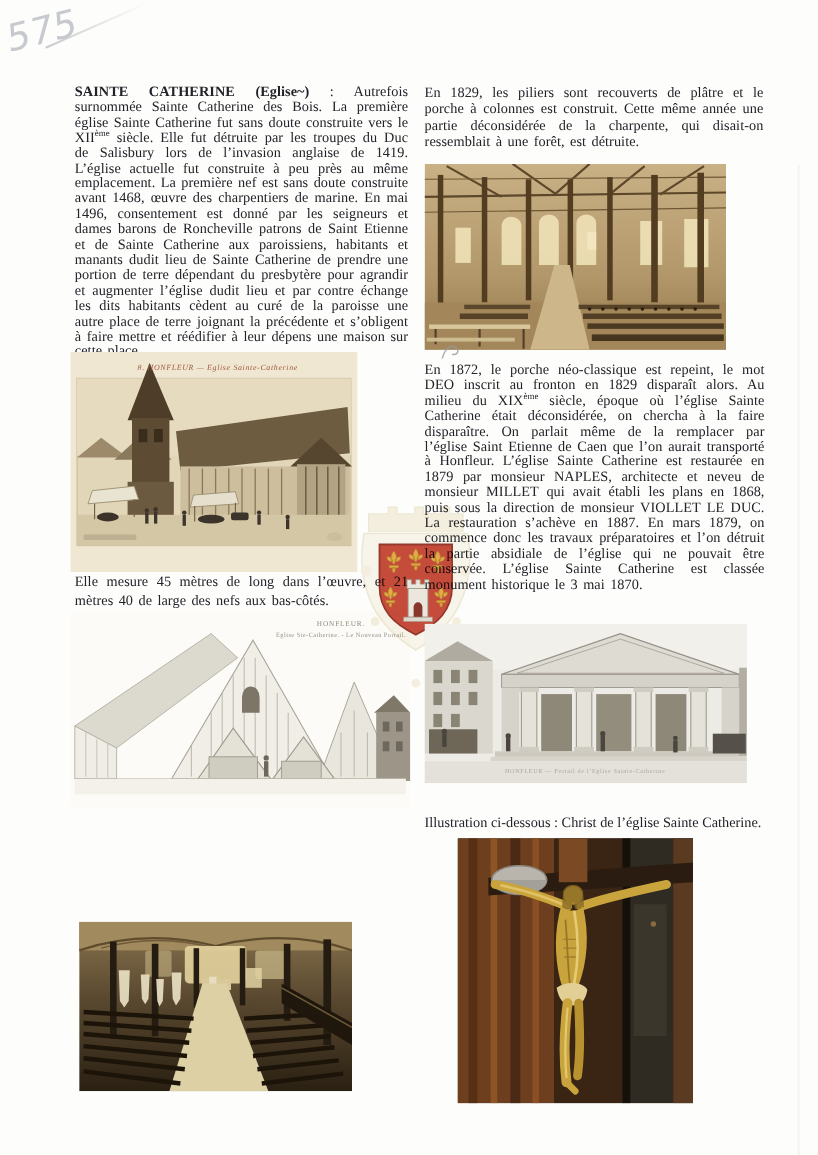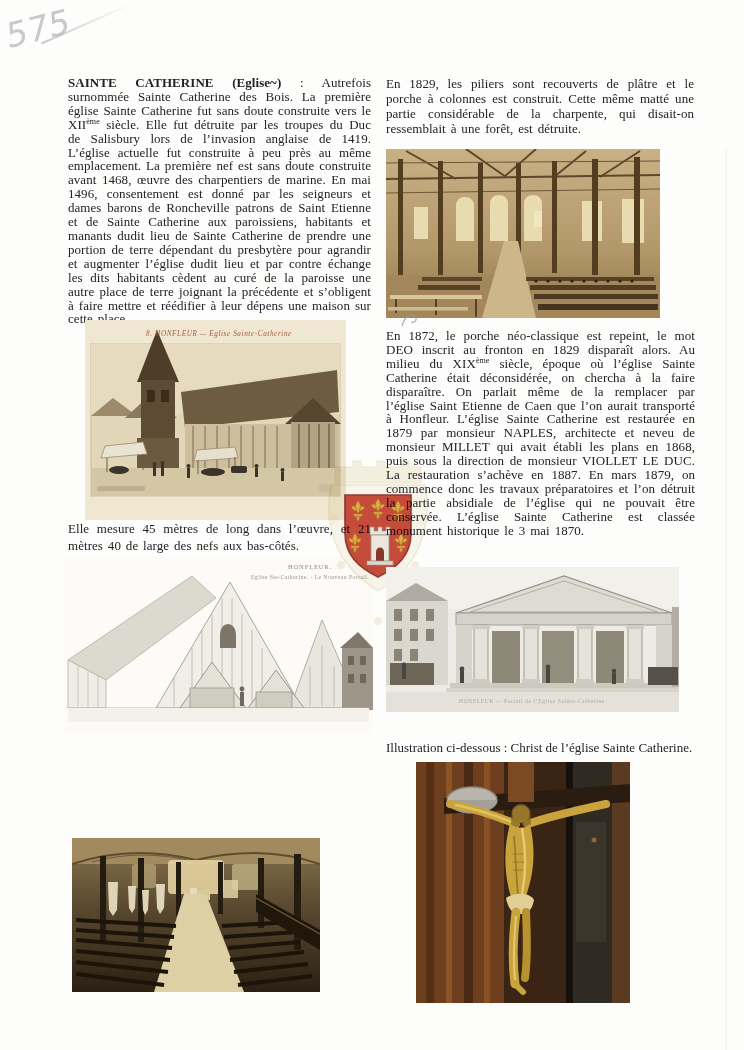--- a/index.html
+++ b/index.html
@@ -36,21 +36,21 @@
 
   <div class="handwritten">
     <span>575</span>
     <span class="tail"></span>
   </div>
 
   <p class="para" style="left:68px;top:76px;width:303px;">
     <span class="b">SAINTE CATHERINE (Eglise~)</span><span> : Autrefois surnommée Sainte Catherine des Bois. La première église Sainte Catherine fut sans doute construite vers le XII</span><sup>ème</sup><span> siècle. Elle fut détruite par les troupes du Duc de Salisbury lors de l’invasion anglaise de 1419. L’église actuelle fut construite à peu près au même emplacement. La première nef est sans doute construite avant 1468, œuvre des charpentiers de marine. En mai 1496, consentement est donné par les seigneurs et dames barons de Roncheville patrons de Saint Etienne et de Sainte Catherine aux paroissiens, habitants et manants dudit lieu de Sainte Catherine de prendre une portion de terre dépendant du presbytère pour agrandir et augmenter l’église dudit lieu et par contre échange les dits habitants cèdent au curé de la paroisse une autre place de terre joignant la précédente et s’obligent à faire mettre et réédifier à leur dépens une maison sur cette place.</span>
   </p>
 
-  <figure class="fig" style="left:85px;top:320px;">
+  <figure class="fig" style="left:64px;top:320px;">
     <svg width="261" height="200" viewBox="0 0 261 200">
       <rect x="0" y="0" width="261" height="200" fill="#efe7d2"></rect>
       <rect x="6" y="24" width="249" height="152" fill="#e2d6b8" stroke="#c9bda0" stroke-width="1"></rect>
 
       <rect x="6" y="24" width="249" height="70" fill="#e6dbbf"></rect>
 
       <polygon points="6,96 28,78 52,96" fill="#9c8a6a"></polygon>
       <polygon points="40,98 66,74 92,98" fill="#8a7a5c"></polygon>
 
       <polygon points="52,62 72,10 94,62" fill="#4e3d28"></polygon>
@@ -231,21 +231,21 @@
           <line x1="158" y1="122" x2="232" y2="114"></line>
         <line x1="162" y1="134" x2="236" y2="126"></line>
           <line x1="166" y1="147" x2="240" y2="138"></line>
       </g>
 
       <polygon points="184,56 248,92 248,112 184,74" fill="#1f160c"></polygon>
       <line x1="184" y1="60" x2="248" y2="96" stroke="#6e5a38" stroke-width="1.4"></line>
     </svg>
   </figure>
 
-  <p class="para loose" style="left:386px;top:76px;width:308px;">En 1829, les piliers sont recouverts de plâtre et le porche à colonnes est construit. Cette même matté une partie considérable de la charpente, qui disait-on ressemblait à une forêt, est détruite.</p>
+  <p class="para loose" style="left:386px;top:76px;width:308px;">En 1829, les piliers sont recouverts de plâtre et le porche à colonnes est construit. Cette même année une partie déconsidérée de la charpente, qui disait-on ressemblait à une forêt, est détruite.</p>
 
   <figure class="fig" style="left:386px;top:149px;">
     <svg width="274" height="169" viewBox="0 0 274 169">
       <defs>
         <linearGradient id="g4" x1="0" y1="0" x2="0" y2="1">
           <stop offset="0" stop-color="#c9b185"></stop>
             <stop offset="0.6" stop-color="#b2976a"></stop>
             <stop offset="1" stop-color="#93784e"></stop>
         </linearGradient>
       </defs>

